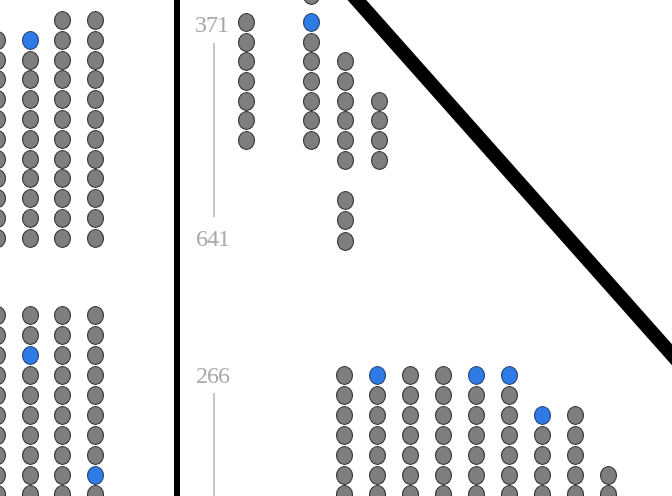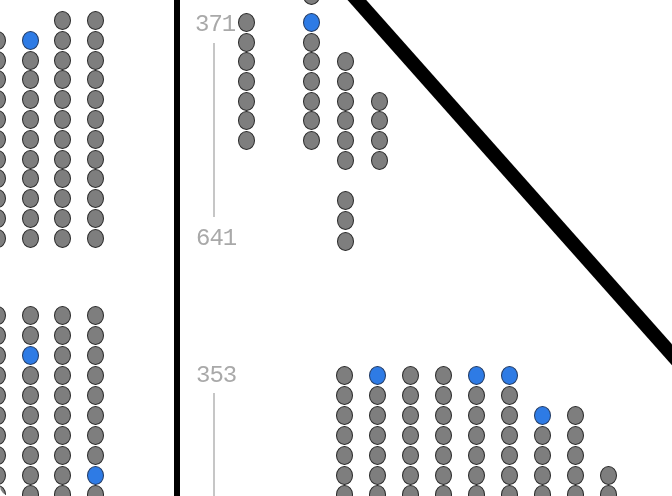--- a/index.html
+++ b/index.html
@@ -2,22 +2,21 @@
 <html><head>
 <meta charset="utf-8">
 <style>
   html, body { margin: 0; padding: 0; background: #ffffff; }
   #canvas {
     position: relative;
     width: 672px;
     height: 496px;
     overflow: hidden;
     background: var(--c-bg, #ffffff);
-    font-family: Liberation Mono, monospace;
-    border-radius: 10px;
+    font-family: Liberation Serif, serif;
   }
   
   .section-label {
     position: absolute;
     transform: translateY(-50%);
     font-size: 24px;
     letter-spacing: -1px;
     color: var(--c-label, #a9a9a9);
     white-space: nowrap;
     user-select: none;
@@ -68,21 +67,21 @@
 
   <svg id="diag-layer">
     <line id="diag-line" stroke-linecap="butt" x1="348" y1="-10" x2="690" y2="375" stroke="#000000" stroke-width="14"></line>
   </svg>
 
   <div class="rail-seg" style="left: 213px; top: 43px; height: 174px;"></div>
   <div class="rail-seg" style="left: 213px; top: 393px; height: 103px;"></div>
 
   <div class="section-label" style="left: 195px; top: 24px;">371</div>
   <div class="section-label" style="left: 196px; top: 238px;">641</div>
-  <div class="section-label" style="left: 196px; top: 375px;">353</div>
+  <div class="section-label" style="left: 196px; top: 375px;">266</div>
 
 <div class="seat unavailable" style="left: -11.5px; top: 30.5px;"></div>
     <div class="seat unavailable" style="left: -11.5px; top: 50.5px;"></div>
     <div class="seat unavailable" style="left: -11.5px; top: 69.5px;"></div>
     <div class="seat unavailable" style="left: -11.5px; top: 89.5px;"></div>
     <div class="seat unavailable" style="left: -11.5px; top: 109.5px;"></div>
     <div class="seat unavailable" style="left: -11.5px; top: 129.5px;"></div>
     <div class="seat unavailable" style="left: -11.5px; top: 149.5px;"></div>
     <div class="seat unavailable" style="left: -11.5px; top: 168.5px;"></div>
     <div class="seat unavailable" style="left: -11.5px; top: 188.5px;"></div>

